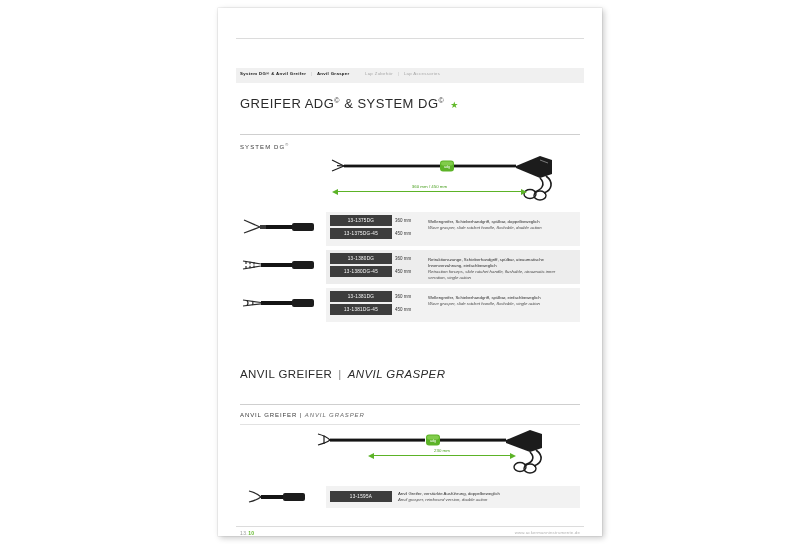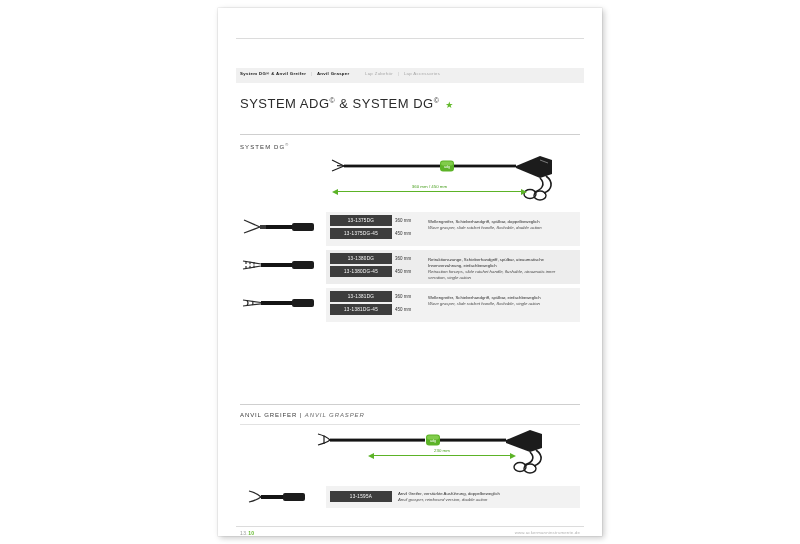--- a/index.html
+++ b/index.html
@@ -135,21 +135,21 @@
         <span class="active">System DG® &amp; Anvil Greifer</span>
         <span class="sep">|</span>
         <span class="active">Anvil Grasper</span>
         <span class="sep">&nbsp;&nbsp;&nbsp;&nbsp;</span>
         <span class="dim">Lap Zubehör</span>
         <span class="sep">|</span>
         <span class="dim">Lap Accessories</span>
       </div>
 
       <div class="page-title">
-        <span>SYSTEM ADG</span><sup>©</sup><span> &amp; SYSTEM DG</span><sup>©</sup><span class="star">★</span>
+        <span>GREIFER ADG</span><sup>©</sup><span> &amp; SYSTEM DG</span><sup>©</sup><span class="star">★</span>
       </div>
       <div class="title-rule"></div>
 
       <div class="sec-label">
         <span>SYSTEM DG</span><sup>©</sup>
       </div>
 
       <div class="hero">
         <svg class="svgbox" width="340" height="50" viewBox="0 0 340 50">
 
@@ -270,20 +270,23 @@
             <div>450 mm</div>
           </div>
           <div class="descr">
             <div>Wellengreifer, Schieberhandgriff, spülbar, einfachbeweglich</div>
             <div class="it">Wave grasper, slide ratchet handle, flushable, single action</div>
           </div>
         </div>
 
       </div>
 
+      <div class="headline2">
+        <span>ANVIL GREIFER</span><span class="pipe">|</span><span class="en">ANVIL GRASPER</span>
+      </div>
       <div class="sub-rule"></div>
       <div class="sub-label">
         <span>ANVIL GREIFER</span>
         <span>|</span>
         <span class="it">ANVIL GRASPER</span>
       </div>
       <div class="sub-rule2"></div>
 
       <div class="hero2">
         <svg class="svgbox" width="340" height="46" viewBox="0 0 340 46">

